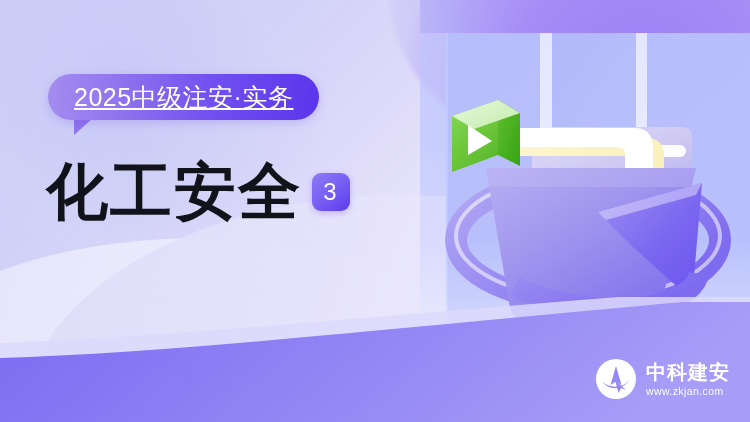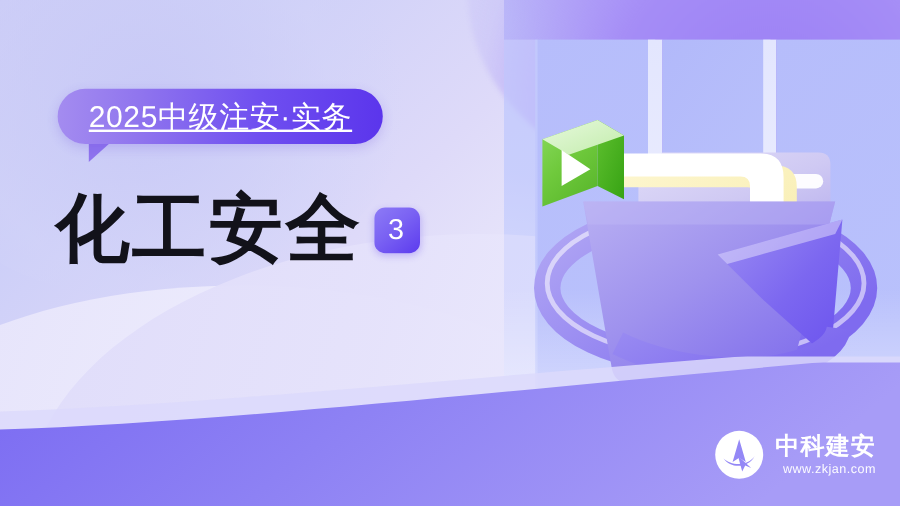--- a/index.html
+++ b/index.html
@@ -159,21 +159,20 @@
     font-weight: 700;
     letter-spacing: 1px;
     line-height: 1;
   }
   #logo-url {
     color: #ffffff;
     font-size: 10.5px;
     letter-spacing: .4px;
     line-height: 1;
     opacity: .97;
-    text-align: right;
   }
 </style>
 </head>
 <body>
 
 <div id="banner">
 
   <div class="bg-layer" id="bg-left-soft"></div>
   <div class="bg-layer" id="bg-right-wash"></div>
   <div class="bg-layer" id="bg-top-right-glow"></div>

